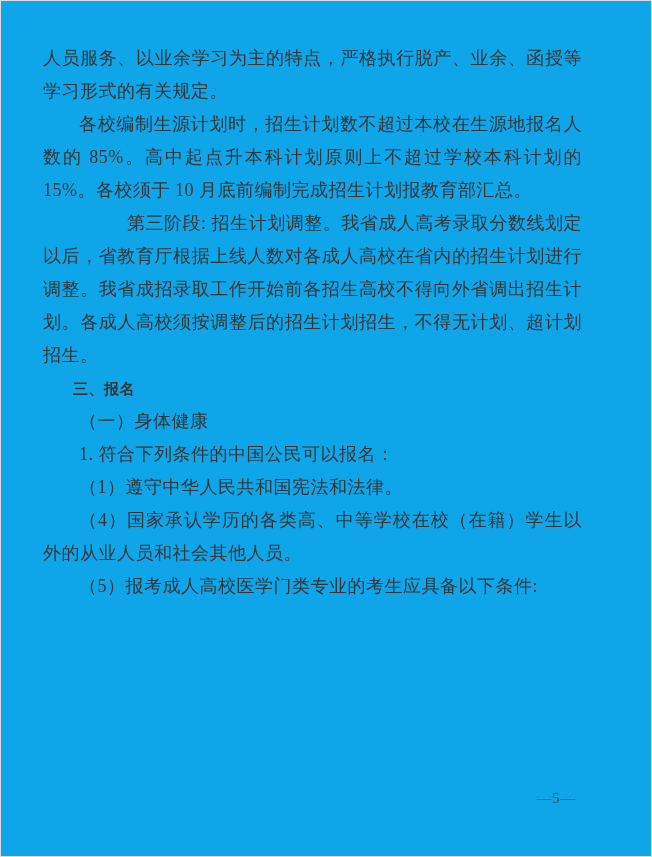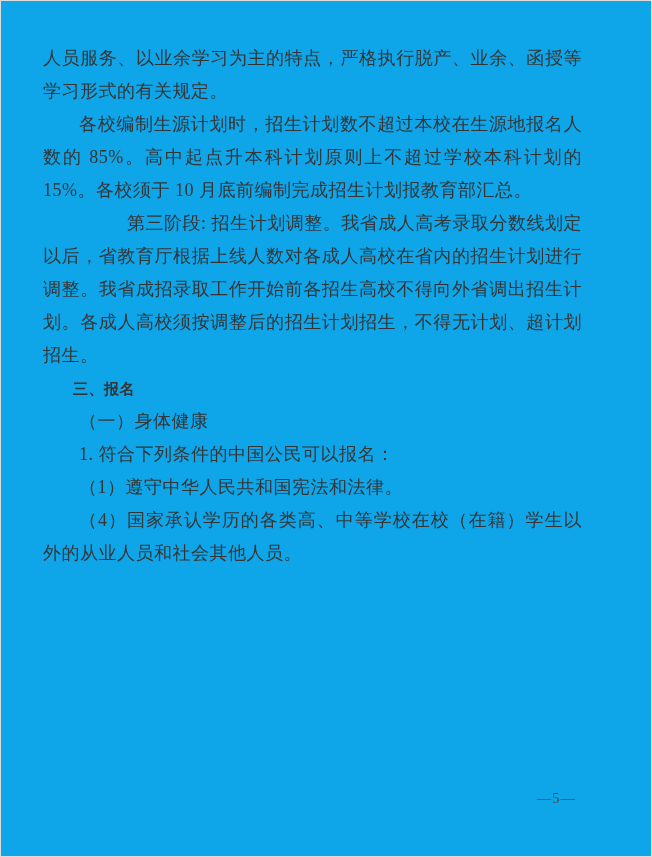--- a/index.html
+++ b/index.html
@@ -60,17 +60,18 @@
     <p class="indent kaiti">（一）身体健康</p>
 
     <p class="indent kaiti">1. 符合下列条件的中国公民可以报名：</p>
 
     <p class="indent">（1）遵守中华人民共和国宪法和法律。</p>
 
     <p class="indent">（4）国家承认学历的各类高、中等学校在校（在籍）学生以外的从业人员和社会其他人员。</p>
 
 
 
+    <p class="indent">（5）报考成人高校医学门类专业的考生应具备以下条件:</p>
 
   </main>
 
   <div class="page-number">—5—</div>
 </div>
 
 </body></html>

